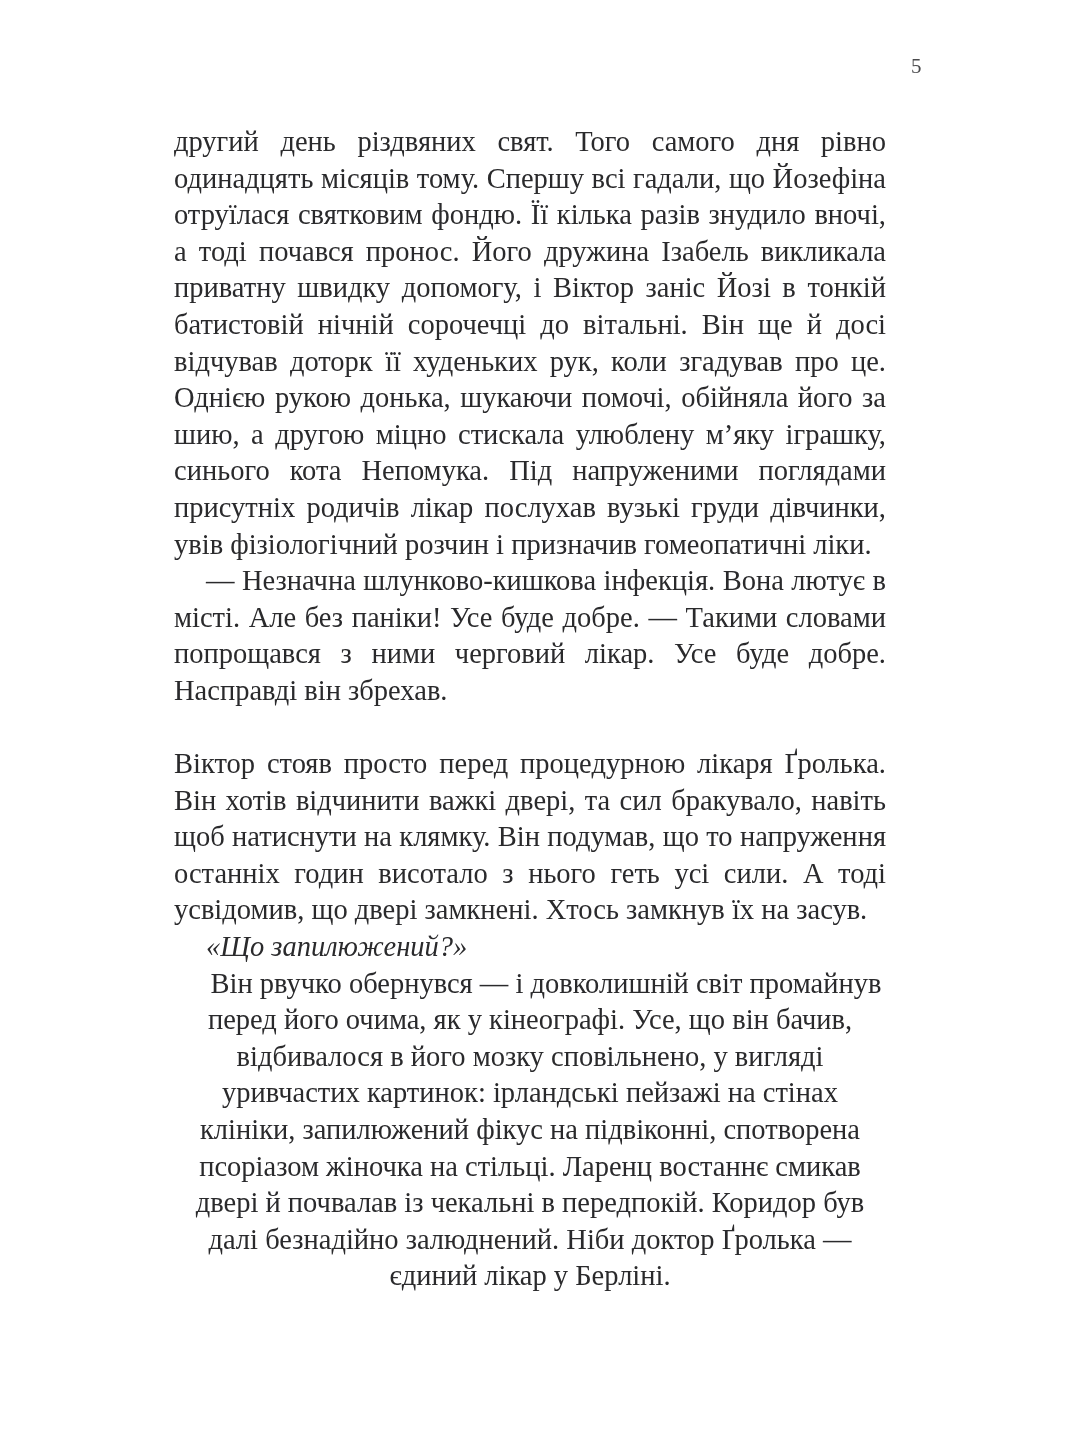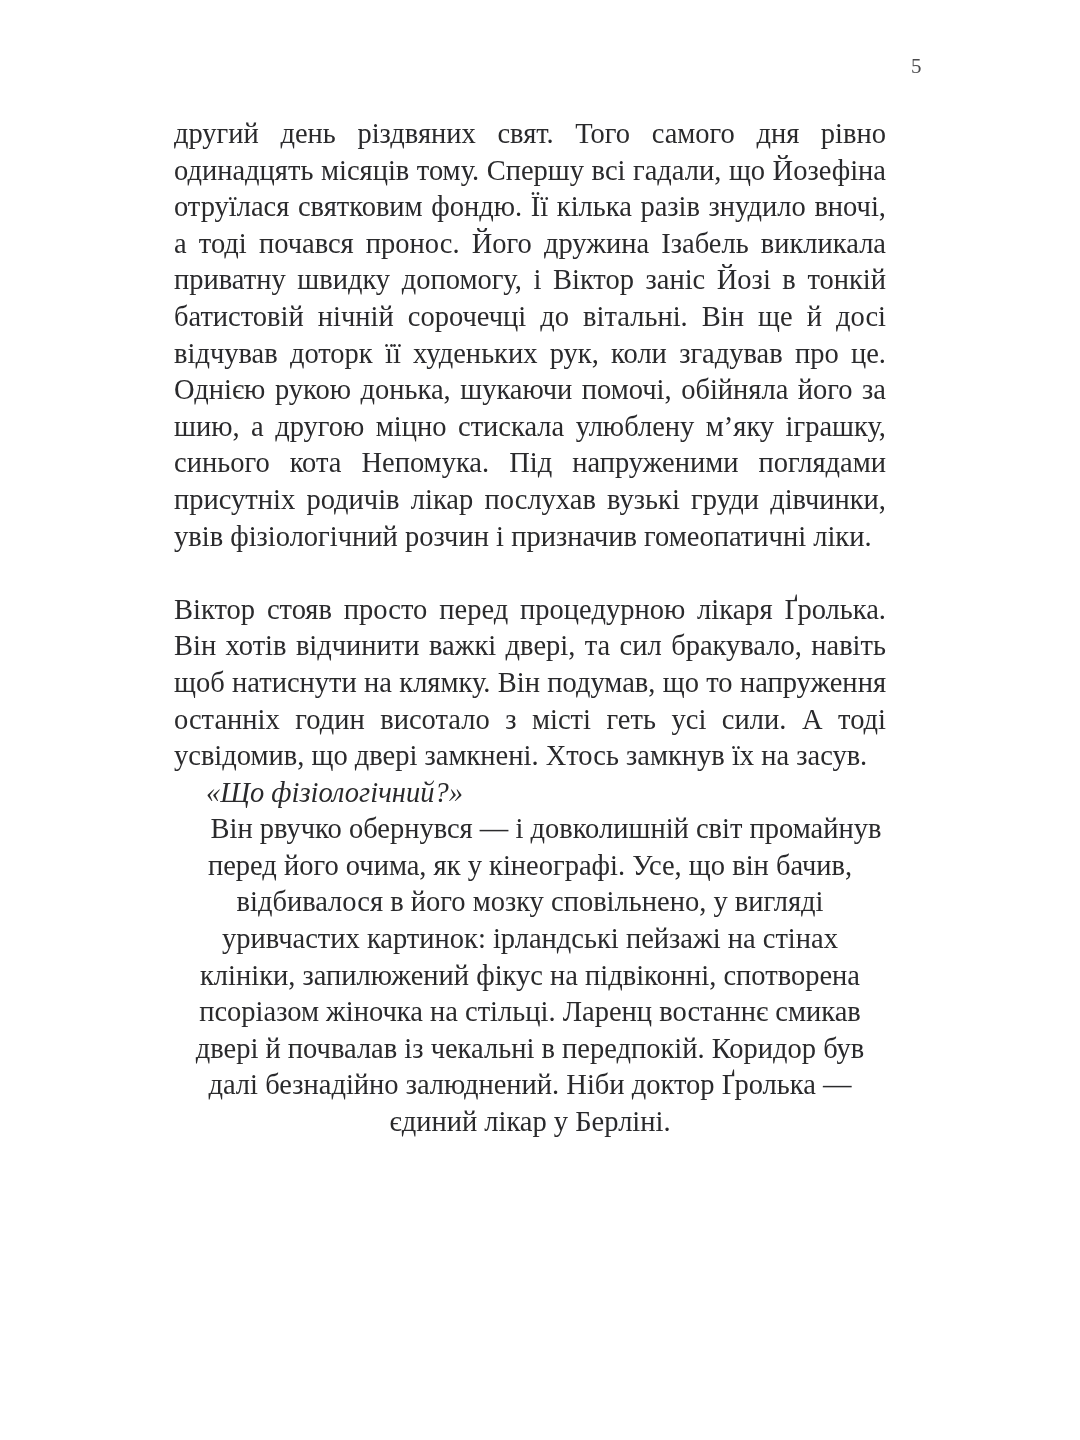--- a/index.html
+++ b/index.html
@@ -22,21 +22,21 @@
     top: 56px;
     right: 158px;
     font-size: 21px;
     line-height: 1;
     color: #4a4a4c;
     letter-spacing: 0.02em;
   }
   .text-block {
     position: absolute;
     left: 174px;
-    top: 116px;
+    top: 124px;
     width: 712px;
   }
   p {
     margin: 0;
     font-size: 28.5px;
     line-height: 36.6px;
     text-align: justify;
     text-justify: inter-word;
     hyphens: manual;
     color: #2a2a2c;
@@ -55,23 +55,24 @@
 <body>
 
 <div class="page">
 
   <div class="folio">5</div>
 
   <div class="text-block">
 
     <p class="flush">другий день різдвяних свят. Того самого дня рівно одинадцять місяців тому. Спершу всі гадали, що Йозефіна отруїлася святковим фондю. Її кілька разів знудило вночі, а тоді почався пронос. Його дружина Ізабель викликала приватну швидку допомогу, і Віктор заніс Йозі в тонкій батистовій нічній сорочечці до вітальні. Він ще й досі відчував доторк її худеньких рук, коли згадував про це. Однією рукою донька, шукаючи помочі, обійняла його за шию, а другою міцно стискала улюблену м’яку іграшку, синього кота Непомука. Під напруженими поглядами присутніх родичів лікар послухав вузькі груди дівчинки, увів фізіологічний розчин і призначив гомеопатичні ліки.</p>
 
+    <p class="indent">— Незначна шлунково-кишкова інфекція. Вона лютує в місті. Але без паніки! Усе буде добре. — Такими словами попрощався з ними черговий лікар. Усе буде добре. Насправді він збрехав.</p>
 
     <div class="block-gap"></div>
 
-    <p class="flush">Віктор стояв просто перед процедурною лікаря Ґролька. Він хотів відчинити важкі двері, та сил бракувало, навіть щоб натиснути на клямку. Він подумав, що то напруження останніх годин висотало з місті геть усі сили. А тоді усвідомив, що двері замкнені. Хтось замкнув їх на засув.</p>
+    <p class="flush">Віктор стояв просто перед процедурною лікаря Ґролька. Він хотів відчинити важкі двері, та сил бракувало, навіть щоб натиснути на клямку. Він подумав, що то напруження останніх годин висотало з нього геть усі сили. А тоді усвідомив, що двері замкнені. Хтось замкнув їх на засув.</p>
 
-    <p class="italic">«Що фізіологічний?»</p>
+    <p class="italic">«Що запилюжений?»</p>
 
     <p class="indent last-of-block">Він рвучко обернувся — і довколишній світ промайнув перед його очима, як у кінеографі. Усе, що він бачив, відбивалося в його мозку сповільнено, у вигляді уривчастих картинок: ірландські пейзажі на стінах клініки, запилюжений фікус на підвіконні, спотворена псоріазом жіночка на стільці. Ларенц востаннє смикав двері й почвалав із чекальні в передпокій. Коридор був далі безнадійно залюднений. Ніби доктор Ґролька — єдиний лікар у Берліні.</p>
 
   </div>
 </div>
 
 </body></html>

